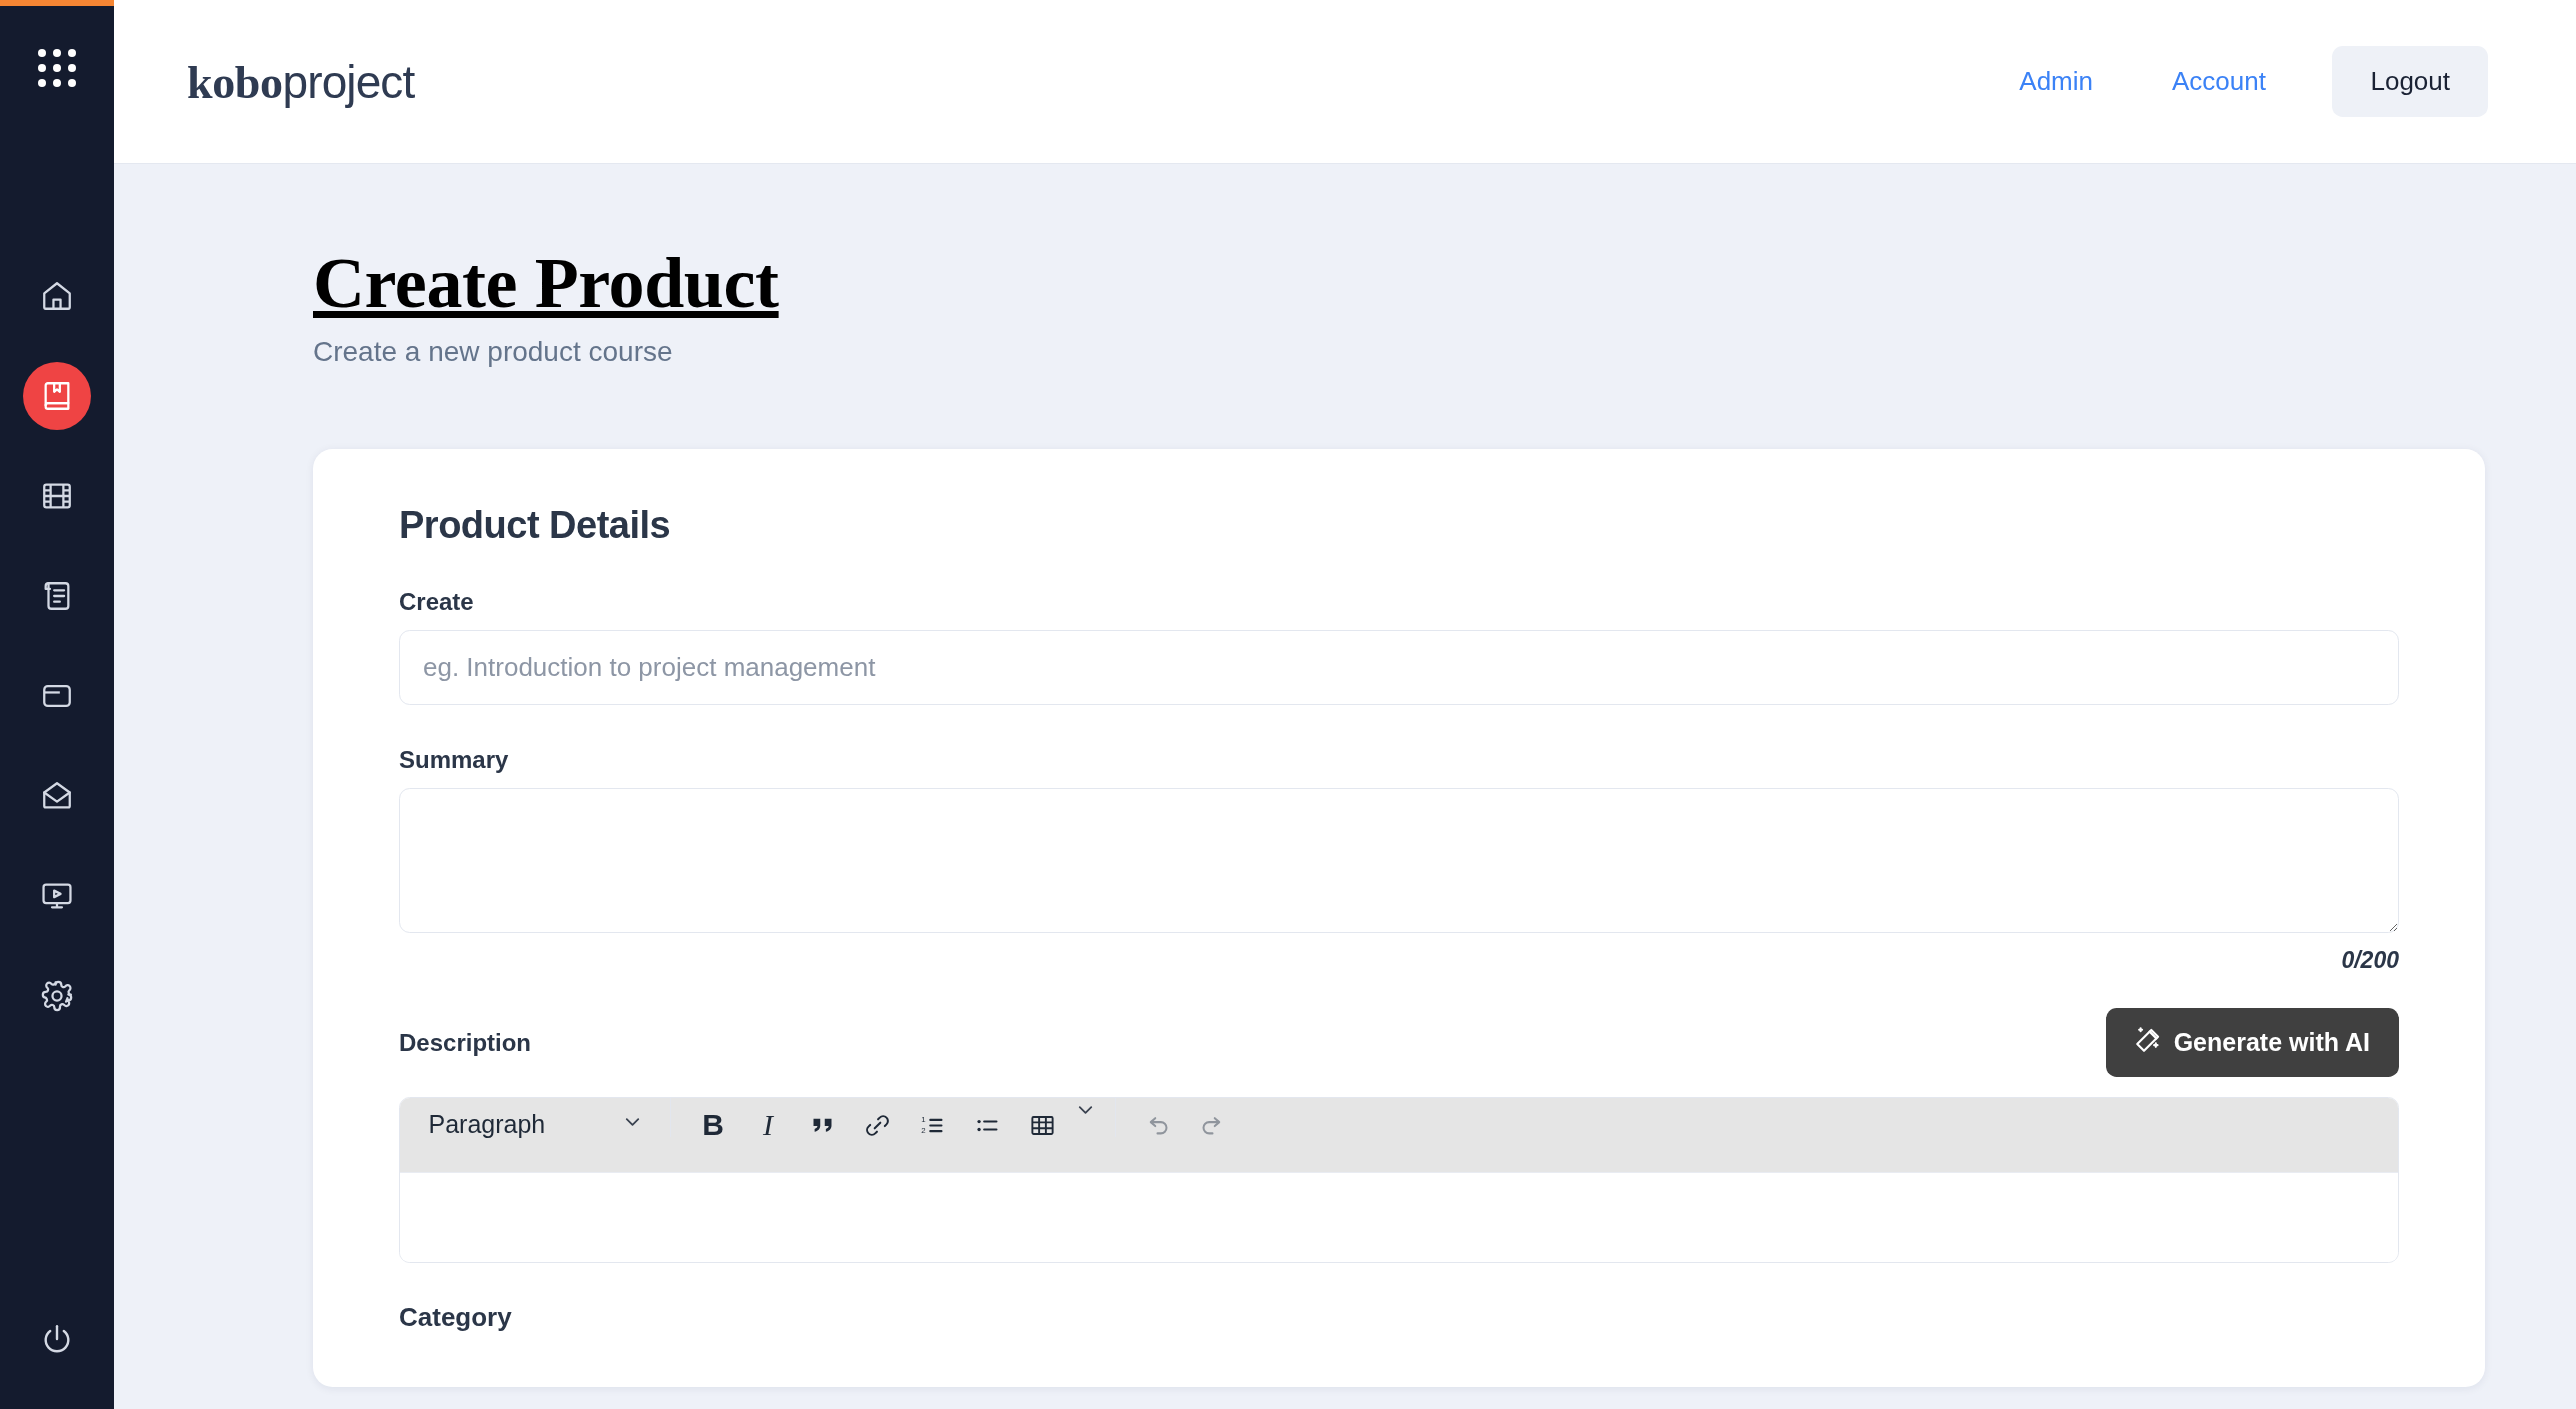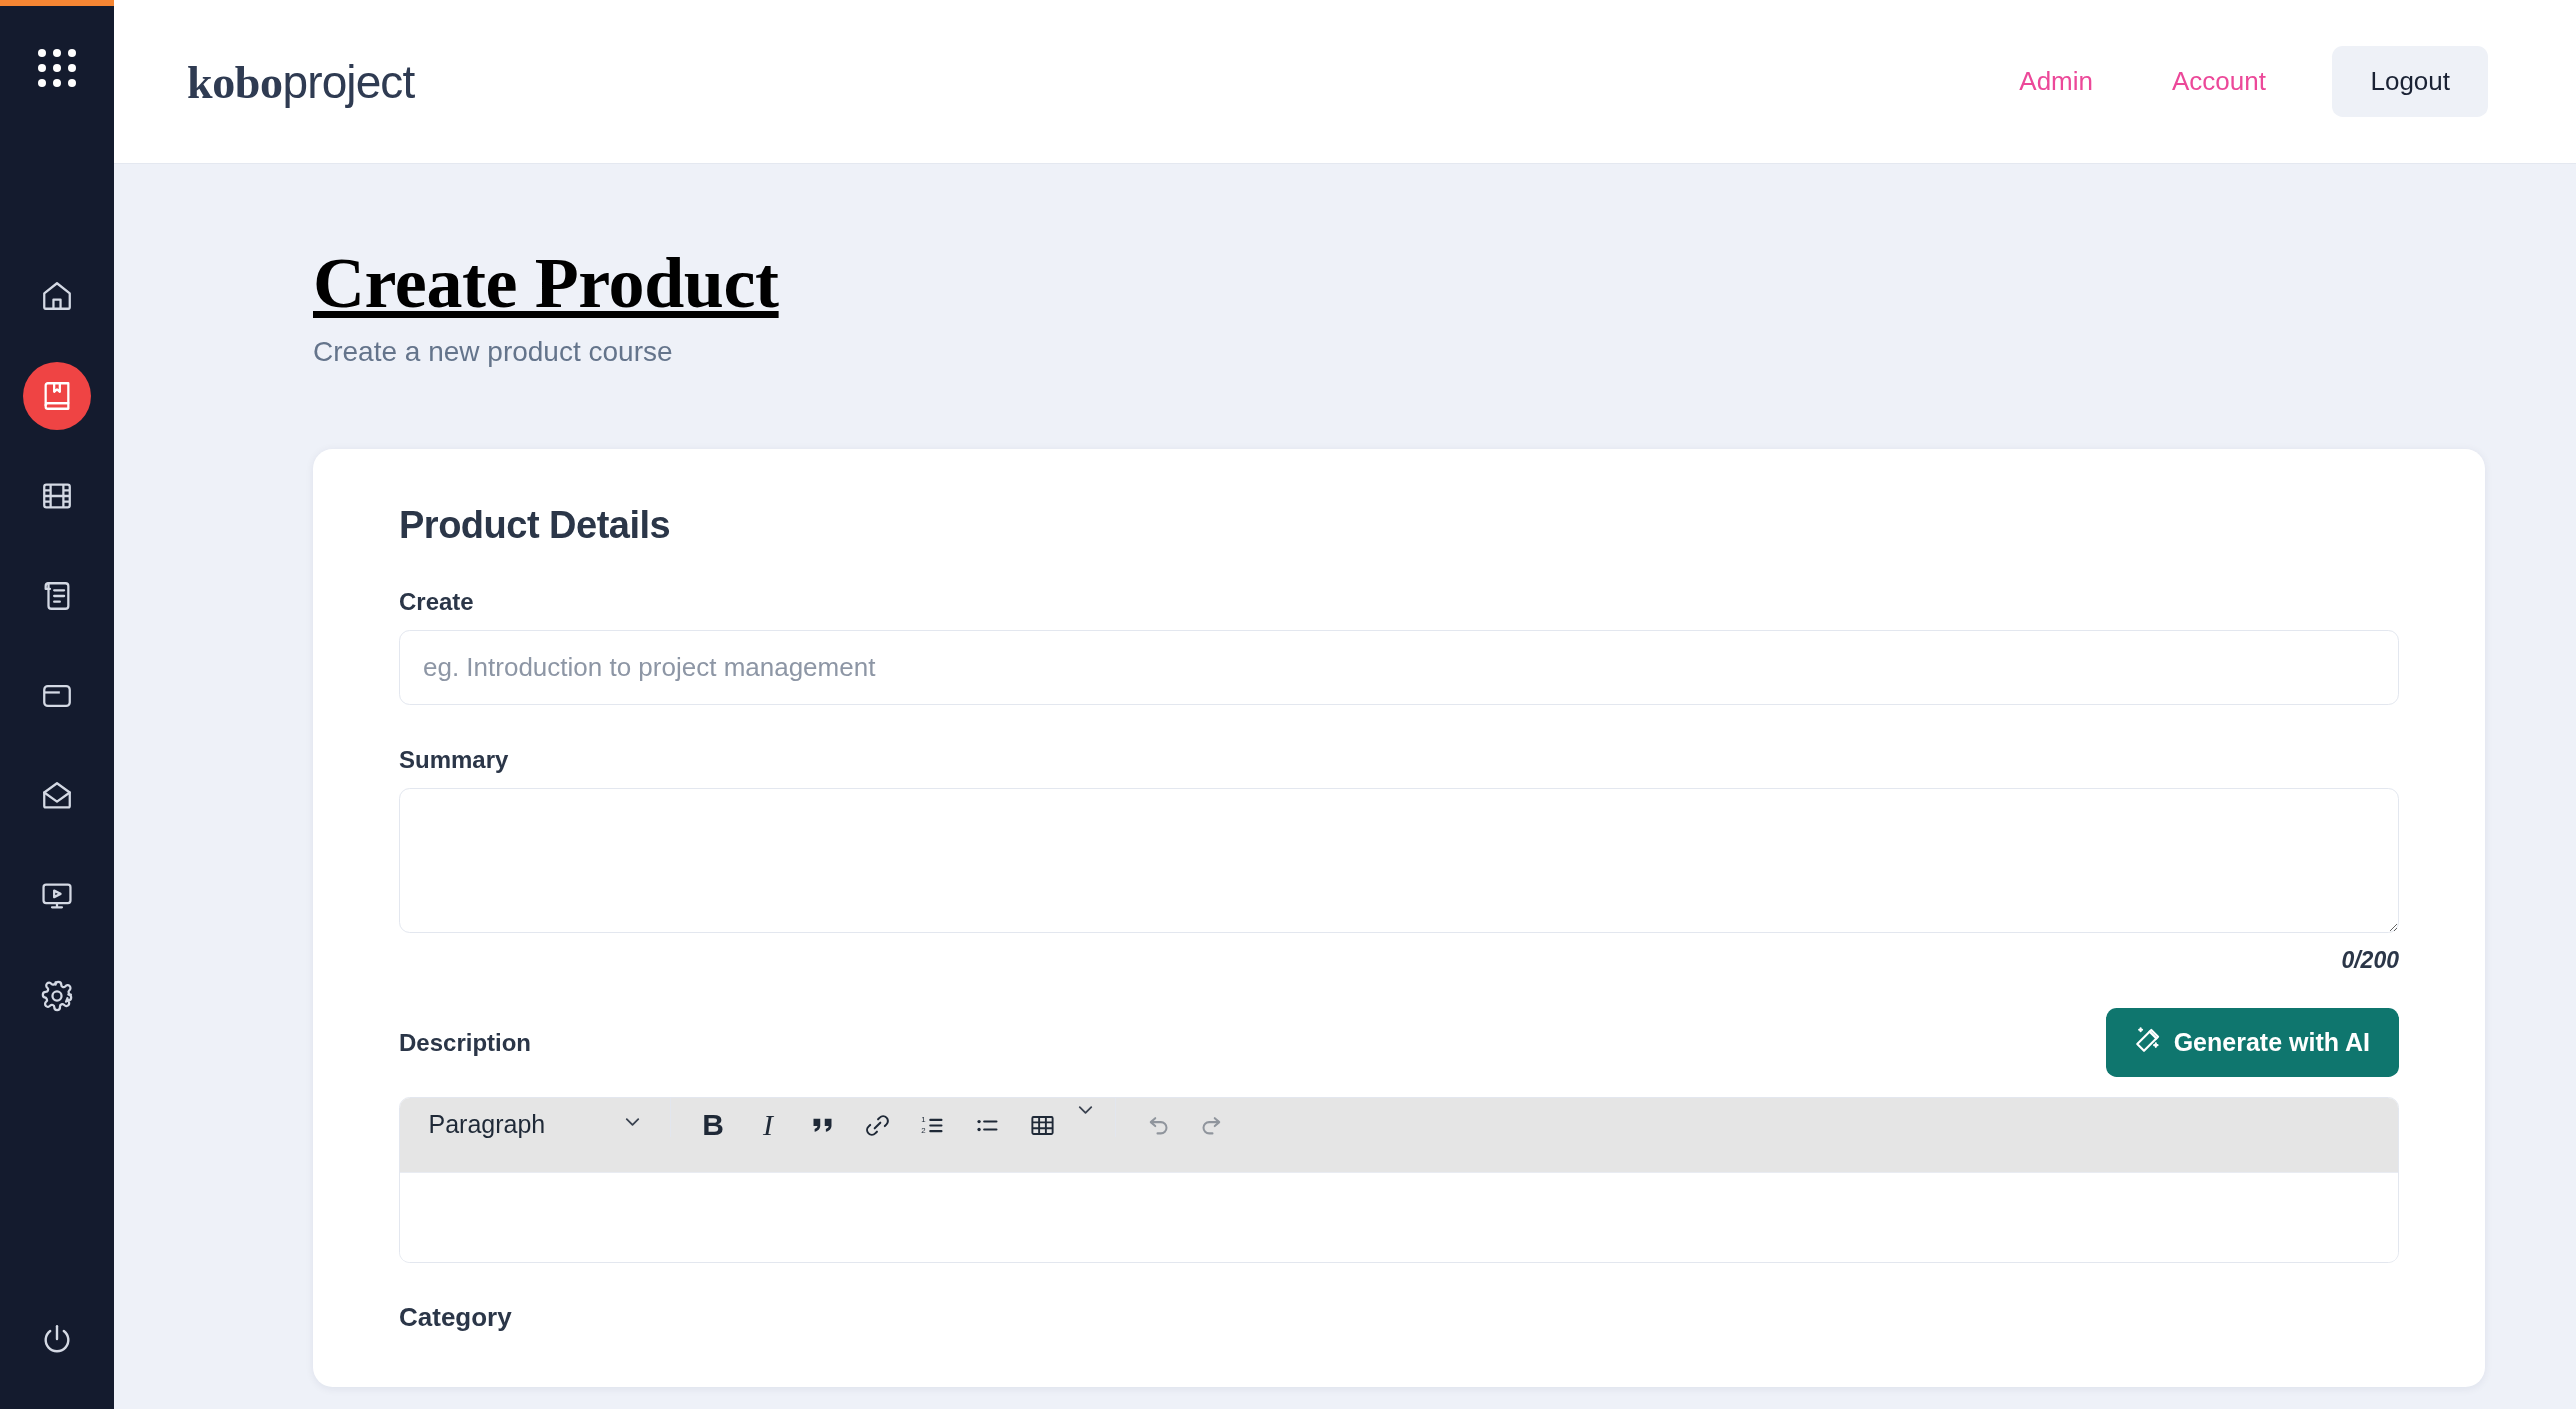--- a/index.html
+++ b/index.html
@@ -54,21 +54,21 @@
     height: 164px; background: #ffffff;
     border-bottom: 0.9px solid #e4e8f0;
     display: flex; align-items: center;
     padding: 0 88px 0 73px;
   }
   .logo { font-family: "Liberation Serif", serif; font-size: 46px; color: #2f3b52; letter-spacing: -0.4px; }
   .logo .b { font-weight: bold; }
   .logo .l { font-family: "Liberation Sans", sans-serif; font-weight: 300; letter-spacing: -0.9px; }
   .topnav { margin-left: auto; display: flex; align-items: center; gap: 54px; }
   .topnav a {
-    font-size: 26px; color: #ec4899; text-decoration: none;
+    font-size: 26px; color: #3b82f6; text-decoration: none;
     padding: 7.2px 12.5px;
   }
   .logout-btn {
     font-size: 26px; color: #1a2234; font-weight: 400;
     background: #eef1f7; border: none; border-radius: 10.7px;
     padding: 19.7px 38px; cursor: pointer;
     font-family: "Liberation Sans", sans-serif;
   }
 
   .content { flex: 1; overflow: hidden; padding: 0 0 0 0; }
@@ -105,21 +105,21 @@
     font-family: "Liberation Sans", sans-serif; resize: vertical; background: #fff;
   }
   .counter {
     text-align: right; margin-top: 10.7px;
     font-size: 23px; font-weight: bold; font-style: italic; color: #2b3648;
   }
 
   .desc-head { margin-top: 34px; display: flex; align-items: center; }
   .ai-btn {
     margin-left: auto;
-    background: #0f766e; color: #fff; border: none; border-radius: 10.7px;
+    background: #404040; color: #fff; border: none; border-radius: 10.7px;
     font-size: 25px; font-weight: bold; font-family: "Liberation Sans", sans-serif;
     padding: 18px 29px; display: flex; align-items: center; gap: 12px; cursor: pointer;
   }
   .ai-btn svg { width: 27px; height: 27px; }
 
   .editor { margin-top: 19.7px; border: 0.9px solid #e3e7ef; border-radius: 10.7px; overflow: hidden; }
   .toolbar {
     display: flex; align-items: flex-start; height: 75px;
     border-bottom: 0.9px solid #e9ecf2; padding: 0 16px; background: #e5e5e5;
   }

